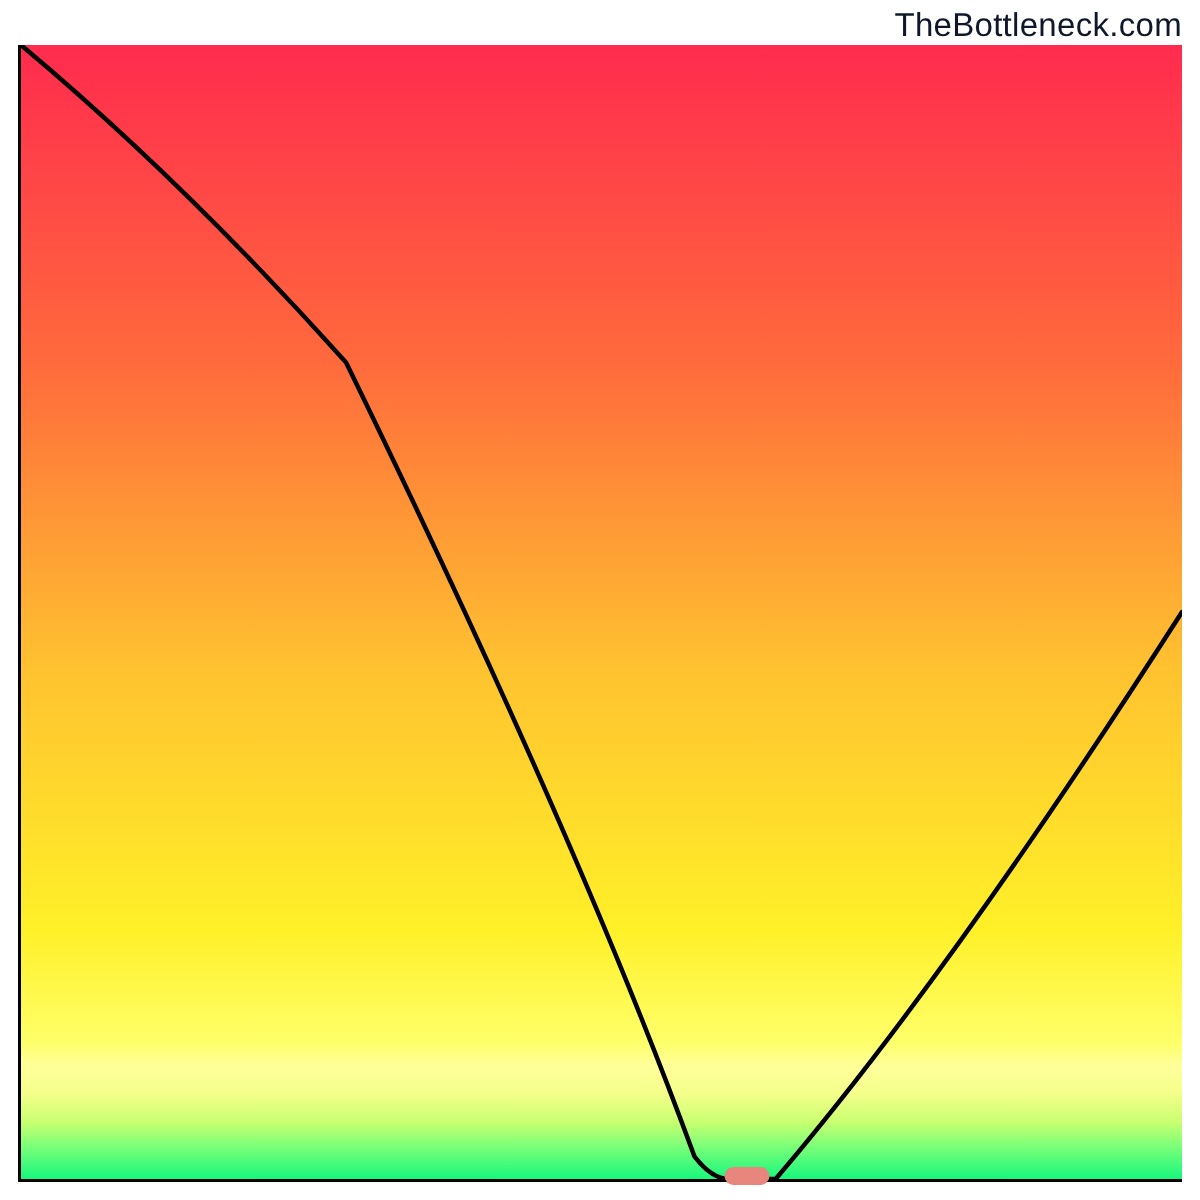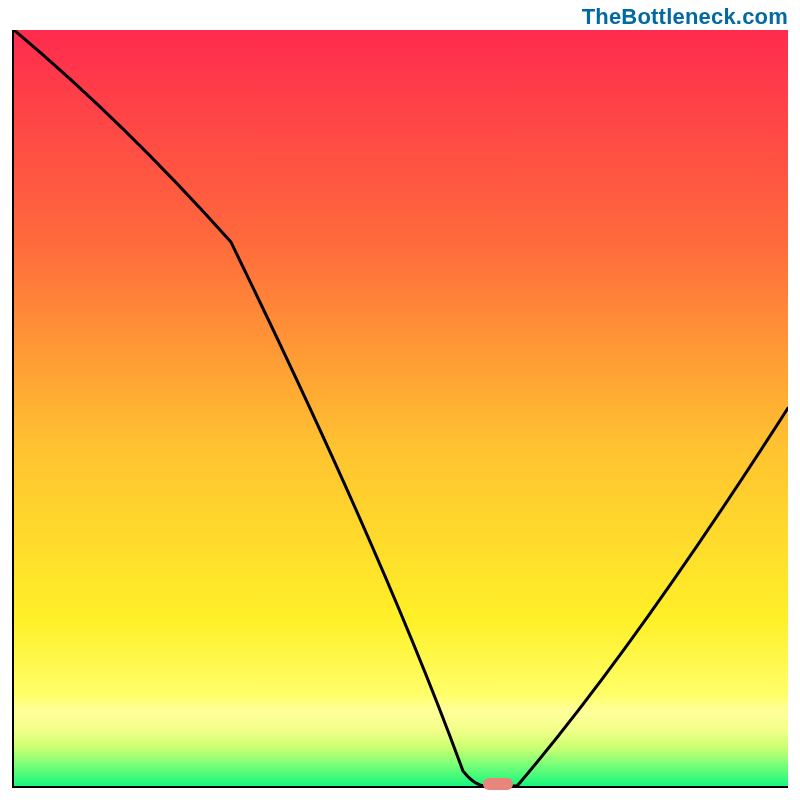--- a/index.html
+++ b/index.html
@@ -19,22 +19,22 @@
     height: 758px;
     border-left: 2px solid #000;
     border-bottom: 2px solid #000;
     box-sizing: border-box;
   }
   .attribution {
     position: absolute;
     top: 4px;
     right: 12px;
     font-size: 22px;
-    font-weight: 700;
-    color: #0369a1;
+    font-weight: 400;
+    color: #0f172a;
     letter-spacing: 0.2px;
   }
   svg.plot-canvas {
     position: absolute;
     left: 0;
     top: 0;
     width: 774px;
     height: 756px;
   }
   .optimum-marker {

